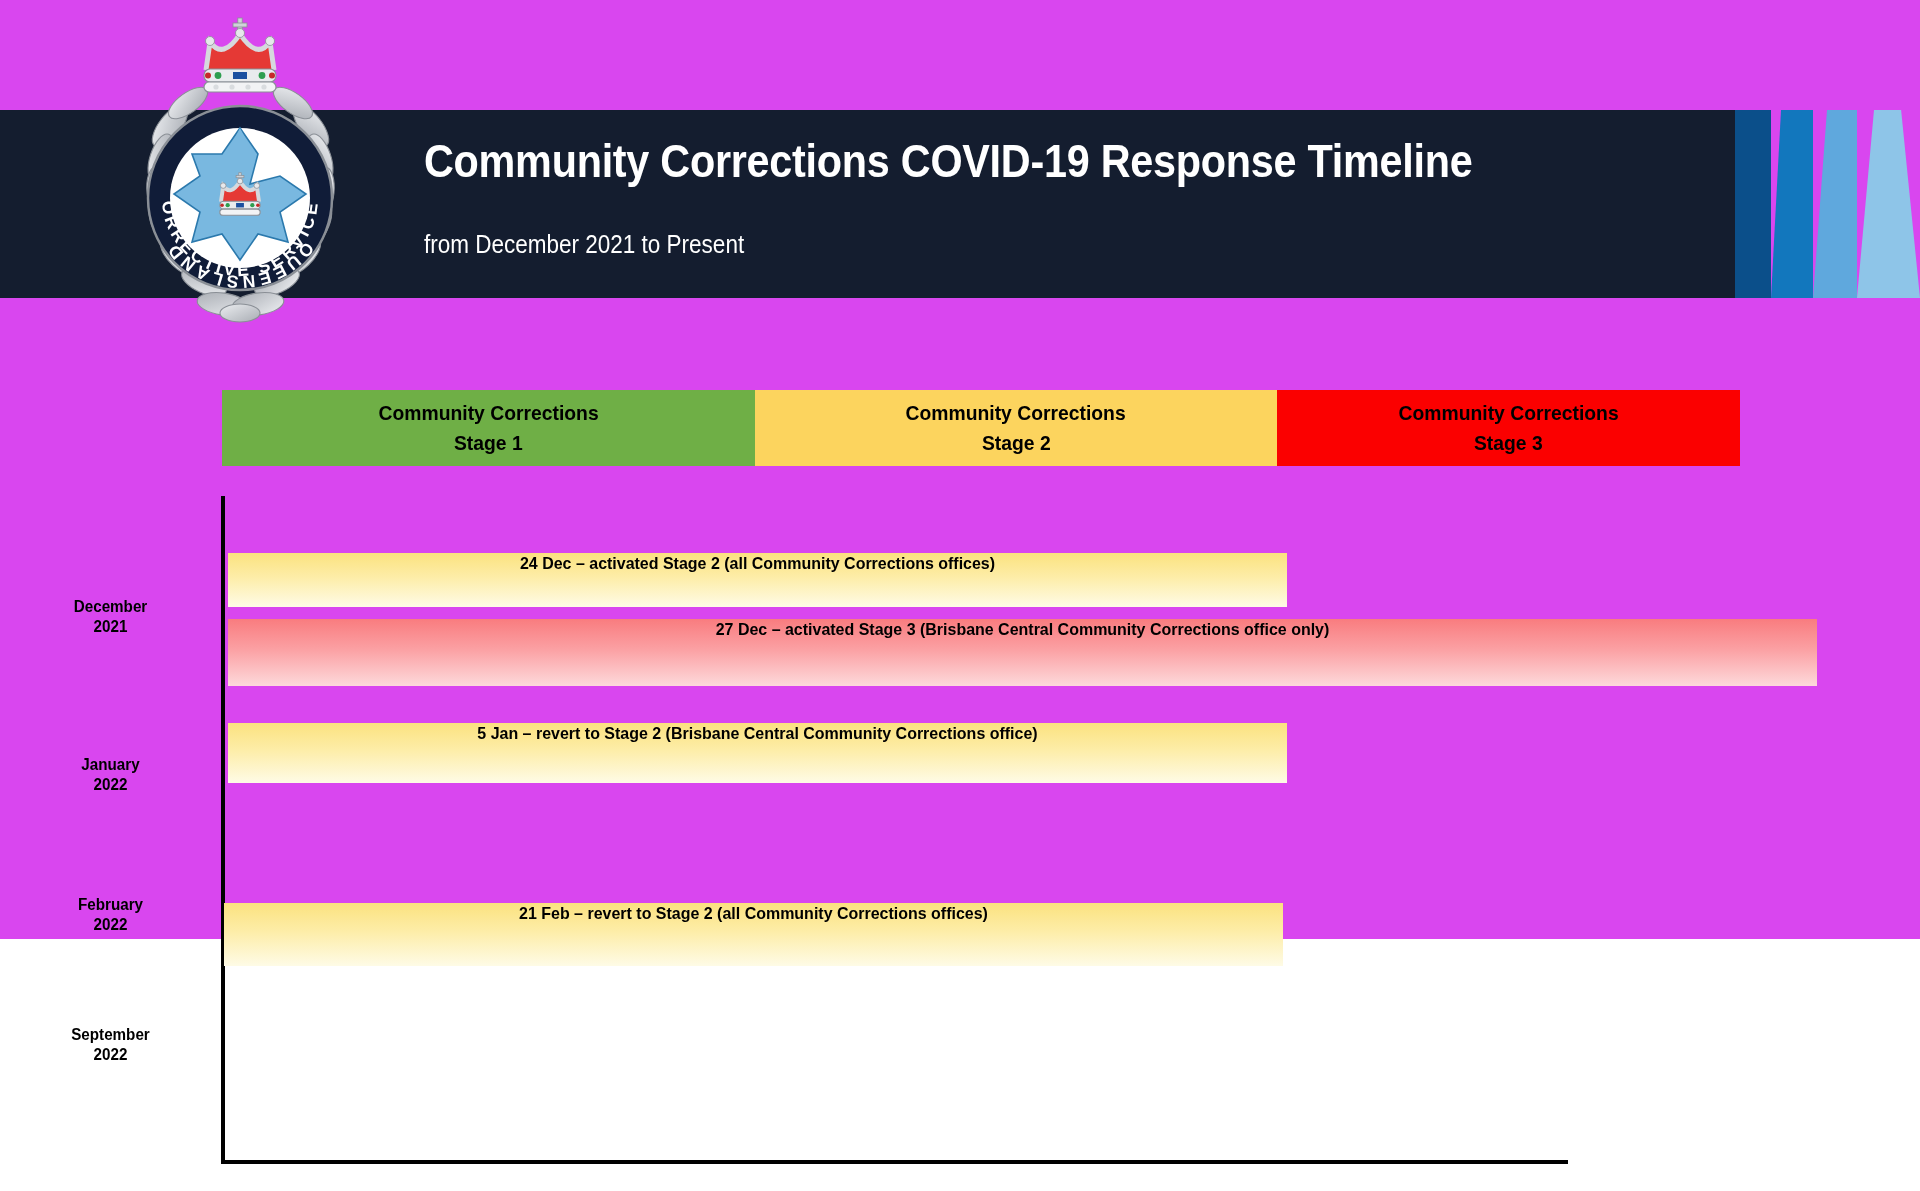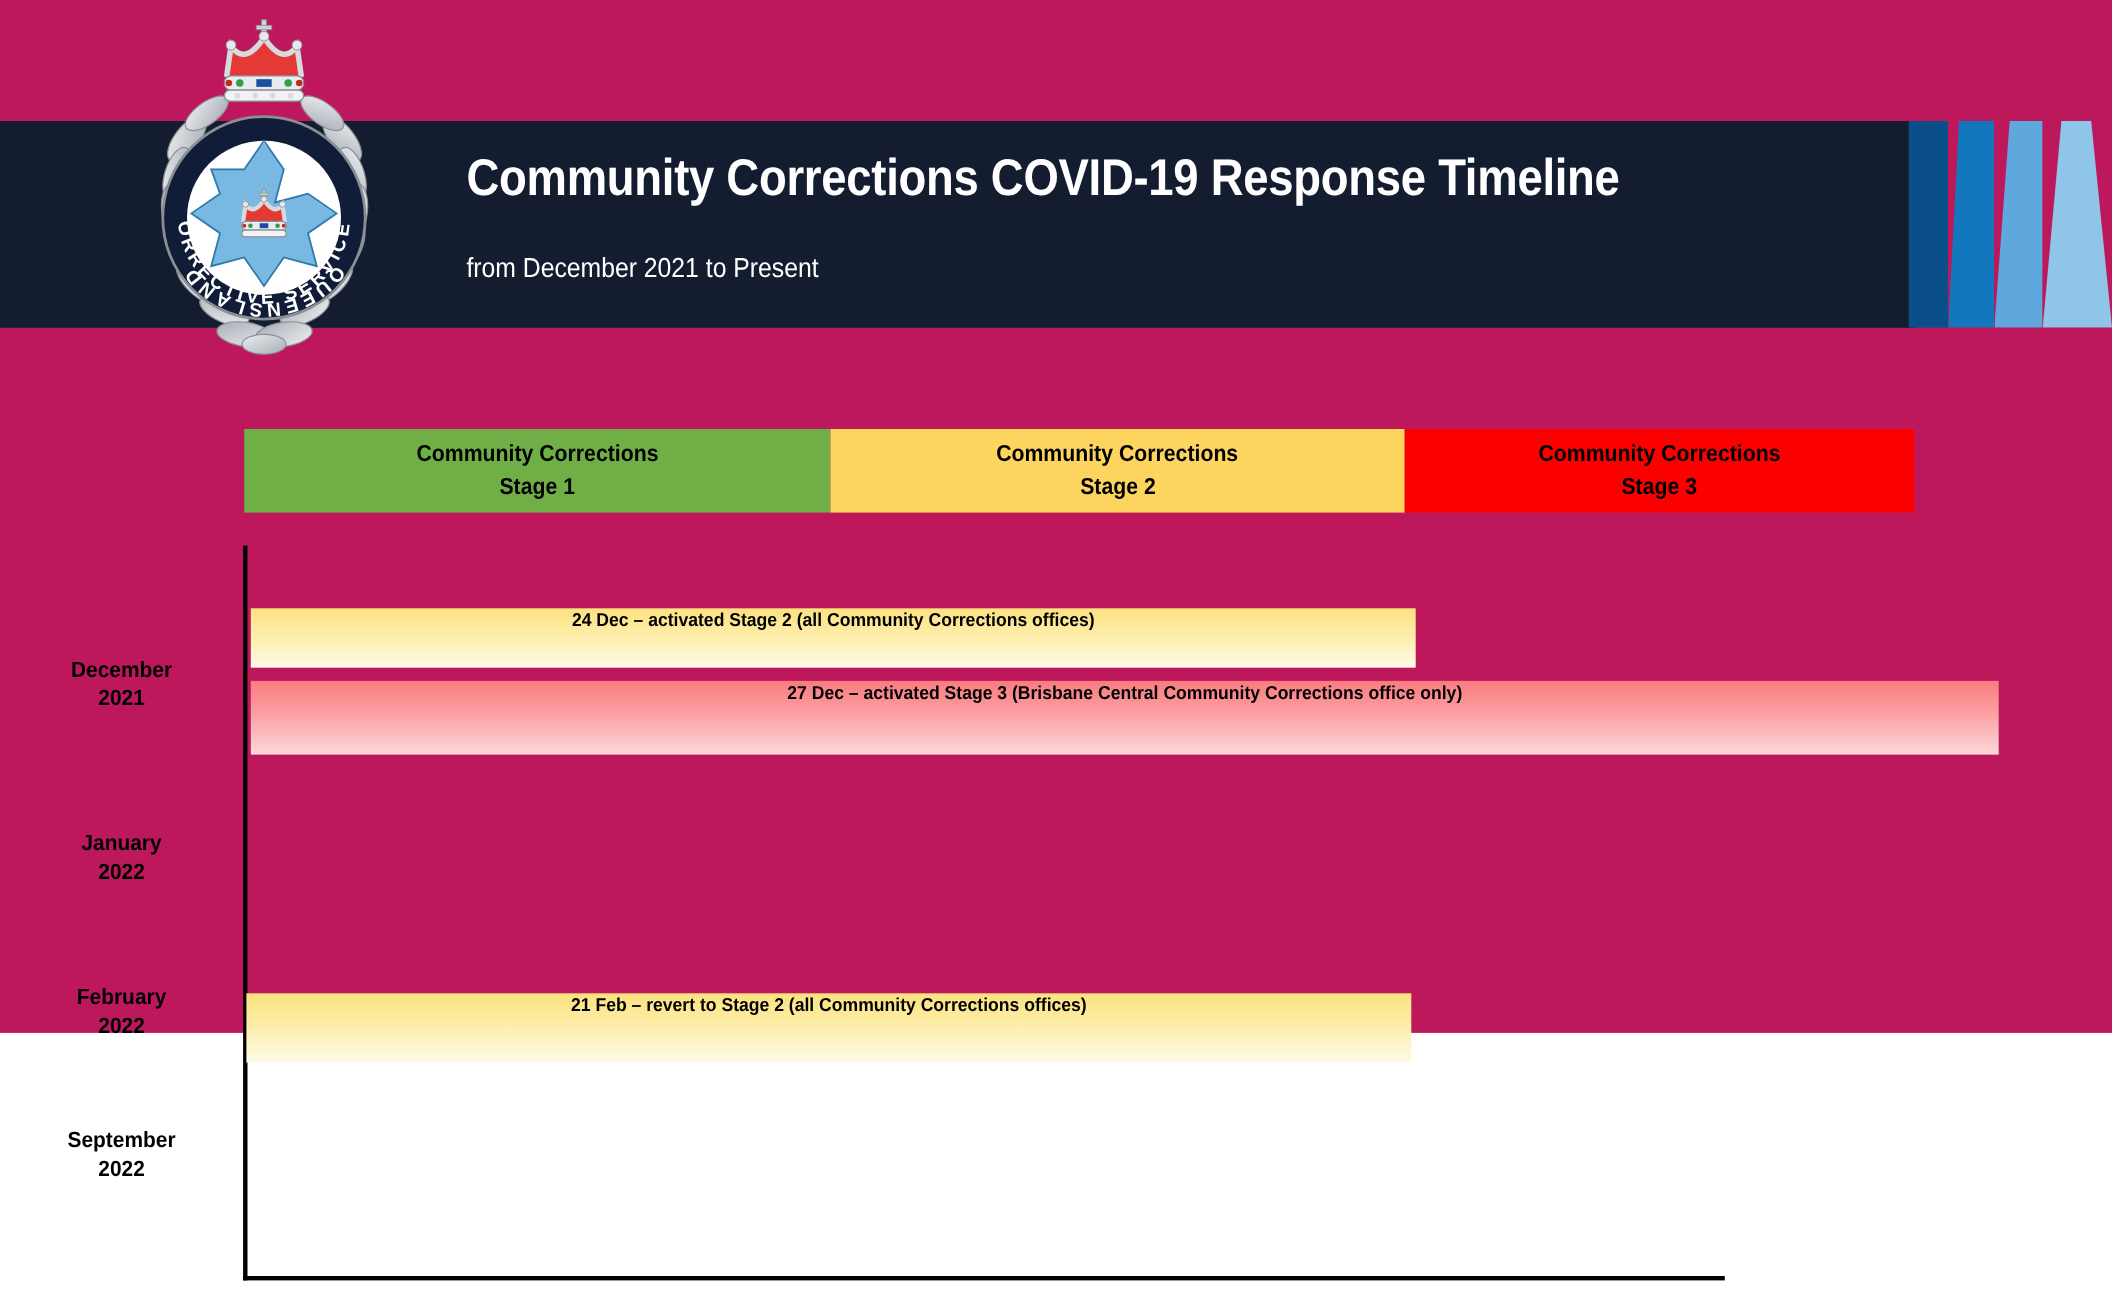--- a/index.html
+++ b/index.html
@@ -10,21 +10,21 @@
     height: 1191px;
     background: #ffffff;
     font-family: "Liberation Sans", sans-serif;
     overflow: hidden;
   }
 
   #page {
     position: relative;
     width: 1920px;
     height: 939px;
-    background: #be185d;
+    background: #d946ef;
   }
 
   
   .header-band {
     position: absolute;
     left: 0;
     top: 110px;
     width: 1740px;
     height: 188px;
     background: #141d2f;
@@ -131,21 +131,21 @@
     height: 4px;
     background: #000000;
   }
 
   
   .month-label {
     position: absolute;
     left: 0px;
     width: 221px;
     text-align: center;
-    font-size: 20px;
+    font-size: 16px;
     font-weight: bold;
     color: #000000;
     line-height: 1.28;
     font-family: "Liberation Sans", sans-serif;
   }
   .month-label span { display: block; transform: scaleX(0.95); }
 
   
   .event-bar {
     position: absolute;
@@ -334,20 +334,23 @@
   </div>
 
   <div class="event-bar bar-yellow" style="left:228px; top:553px; width:1059px; height:54px;">
     <div class="bar-text">24 Dec – activated Stage 2 (all Community Corrections offices)</div>
   </div>
 
   <div class="event-bar bar-red" style="left:228px; top:619px; width:1589px; height:67px;">
     <div class="bar-text">27 Dec – activated Stage 3 (Brisbane Central Community Corrections office only)</div>
   </div>
 
+  <div class="event-bar bar-yellow" style="left:228px; top:723px; width:1059px; height:60px;">
+    <div class="bar-text">5 Jan – revert to Stage 2 (Brisbane Central Community Corrections office)</div>
+  </div>
 
 
   <div class="event-bar bar-yellow" style="left:224px; top:903px; width:1059px; height:63px;">
     <div class="bar-text">21 Feb – revert to Stage 2 (all Community Corrections offices)</div>
   </div>
 
 
 </div>
 
 </body></html>

